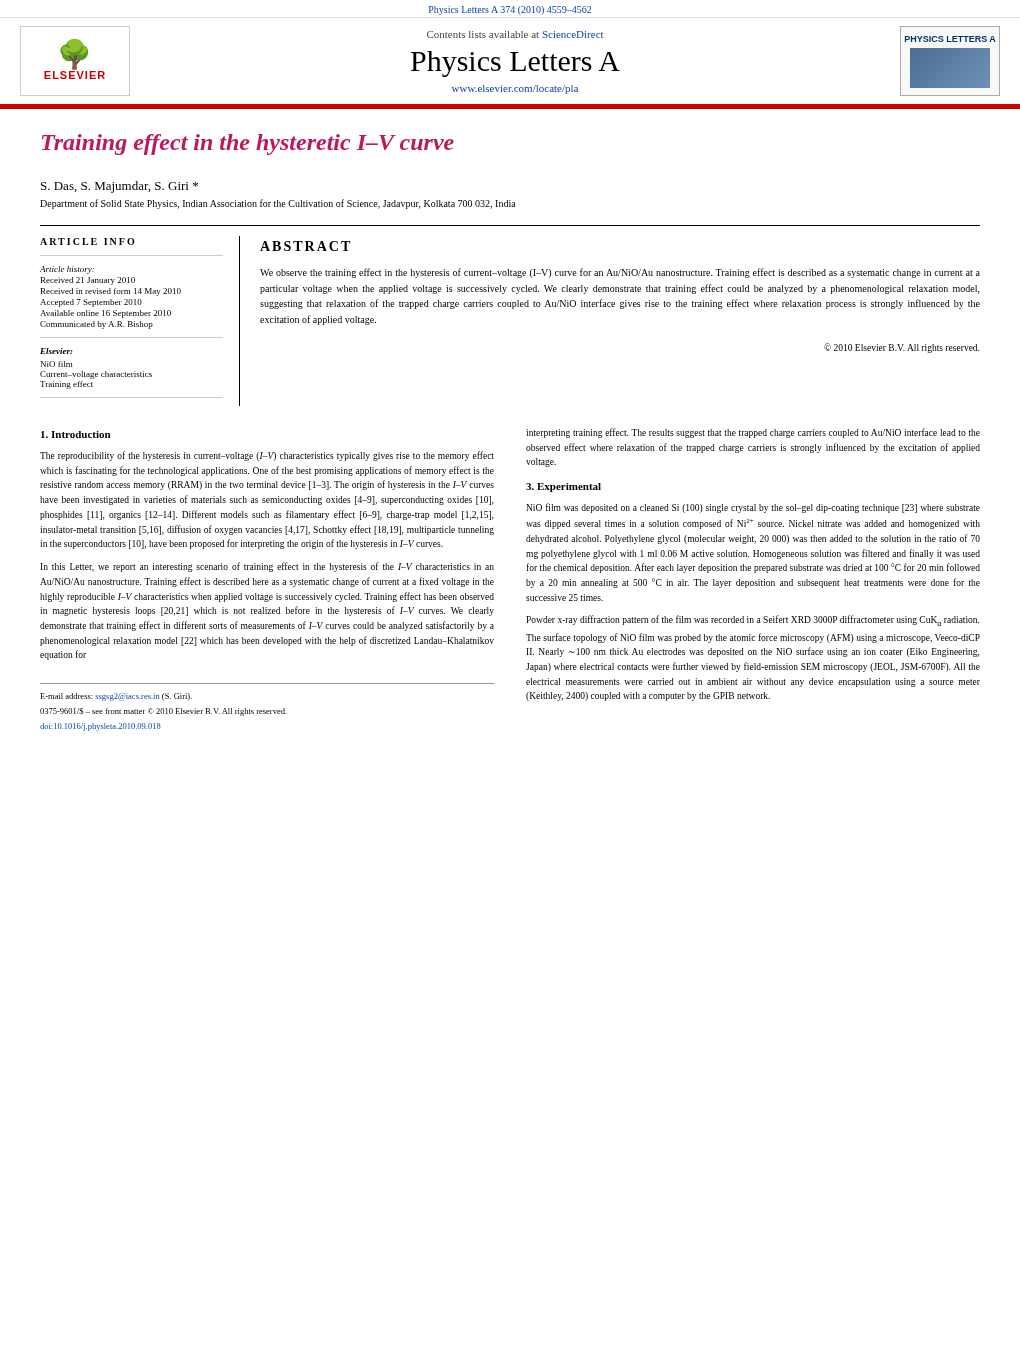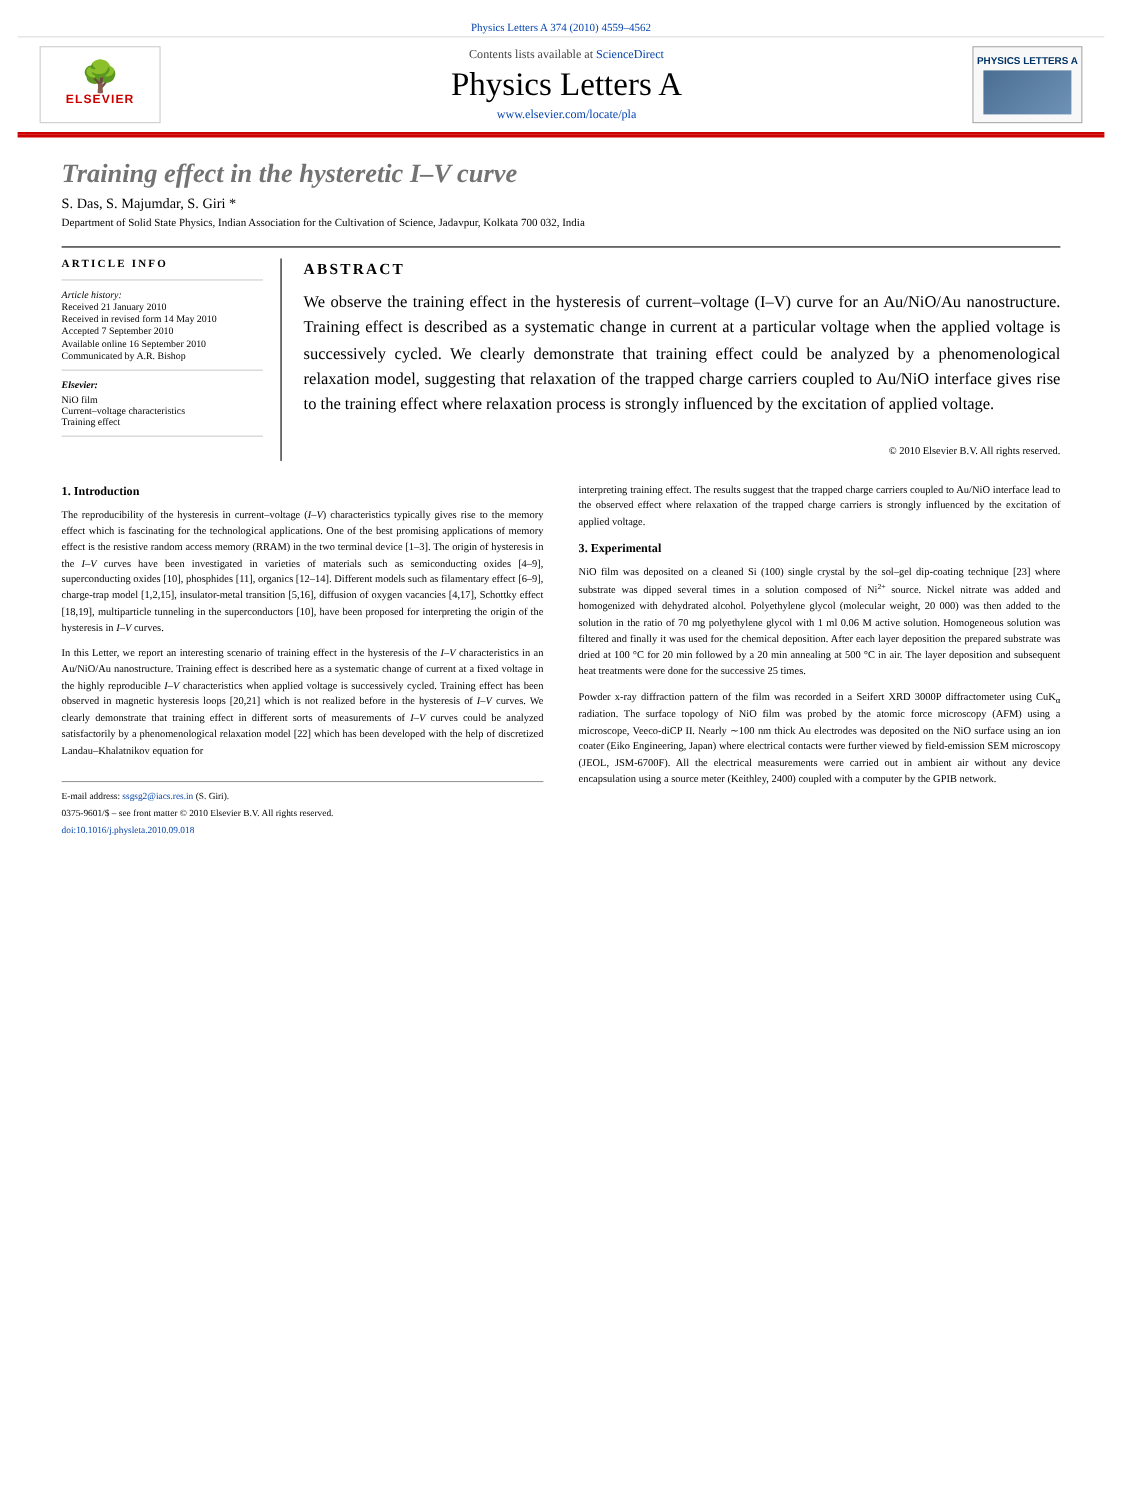--- a/index.html
+++ b/index.html
@@ -8,21 +8,21 @@
       font-family: 'Times New Roman', Times, serif;
       display: flex;
       justify-content: center;
       align-items: flex-start;
       min-height: 100vh;
     }
     .page {
       width: 1020px;
       min-height: 1351px;
       background: #fff;
-      padding: 16px;
+      padding: 0;
       position: relative;
     }
     
     .journal-header {
       border-bottom: 2px solid #c00;
       padding-bottom: 0;
     }
     .top-bar {
       background: #fff;
       text-align: center;
@@ -106,22 +106,22 @@
       background: #c00;
     }
     
     .article-content {
       padding: 20px 40px 20px 40px;
     }
     .article-title {
       font-size: 24px;
       font-weight: bold;
       font-style: italic;
-      color: #737373;
-      margin-bottom: 5px;
+      color: #be185d;
+      margin-bottom: 22px;
       font-family: 'Times New Roman', serif;
     }
     .authors {
       font-size: 13px;
       color: #000;
       margin-bottom: 4px;
     }
     .affiliation {
       font-size: 10px;
       color: #000;
@@ -161,28 +161,28 @@
       line-height: 1.5;
     }
     .abstract-title {
       font-size: 14px;
       font-weight: bold;
       letter-spacing: 2px;
       text-transform: uppercase;
       margin-bottom: 8px;
     }
     .abstract-text {
-      font-size: 15px;
+      font-size: 10px;
       line-height: 1.55;
       text-align: justify;
     }
     .copyright-line {
       text-align: right;
       font-size: 9.5px;
-      margin-top: 24px;
+      margin-top: 14px;
       color: #000;
     }
     
     .body-columns {
       display: flex;
       gap: 32px;
       margin-top: 10px;
     }
     .col-left, .col-right {
       flex: 1;

